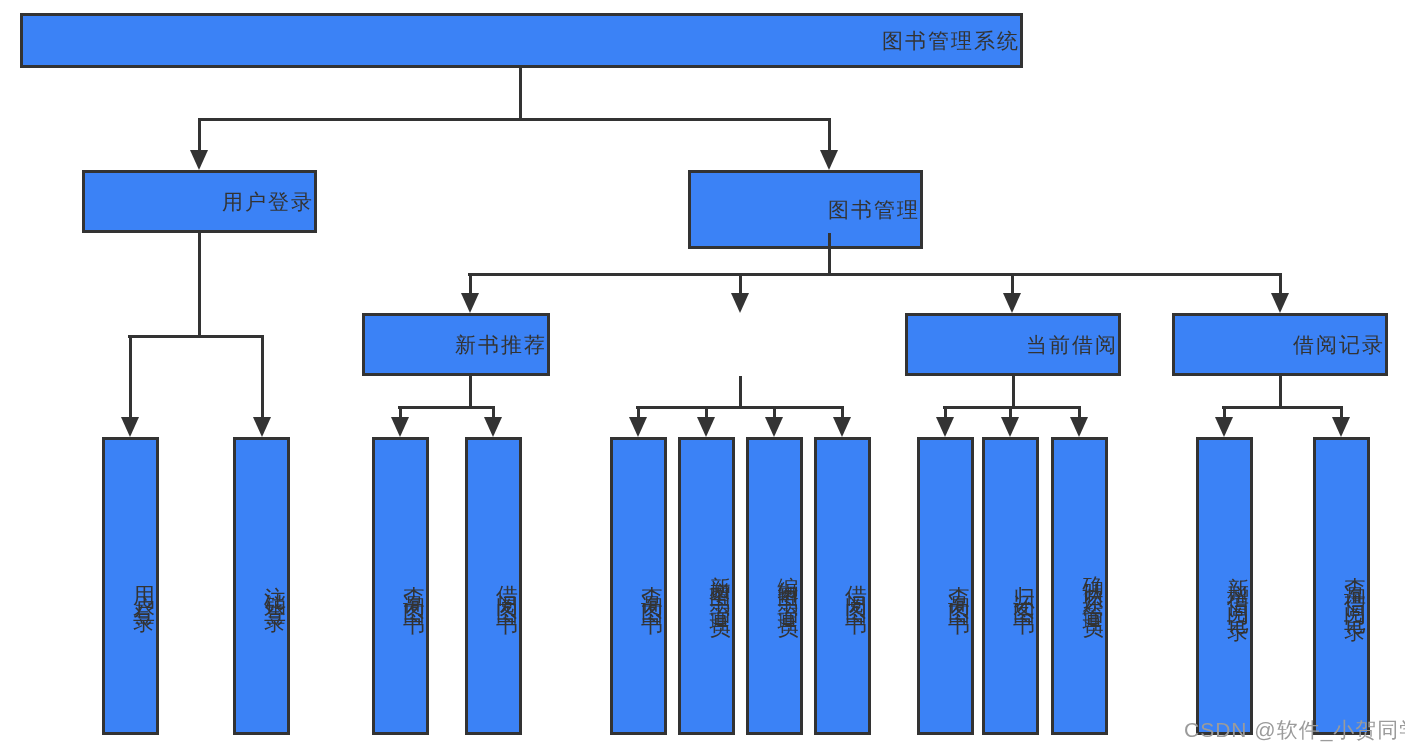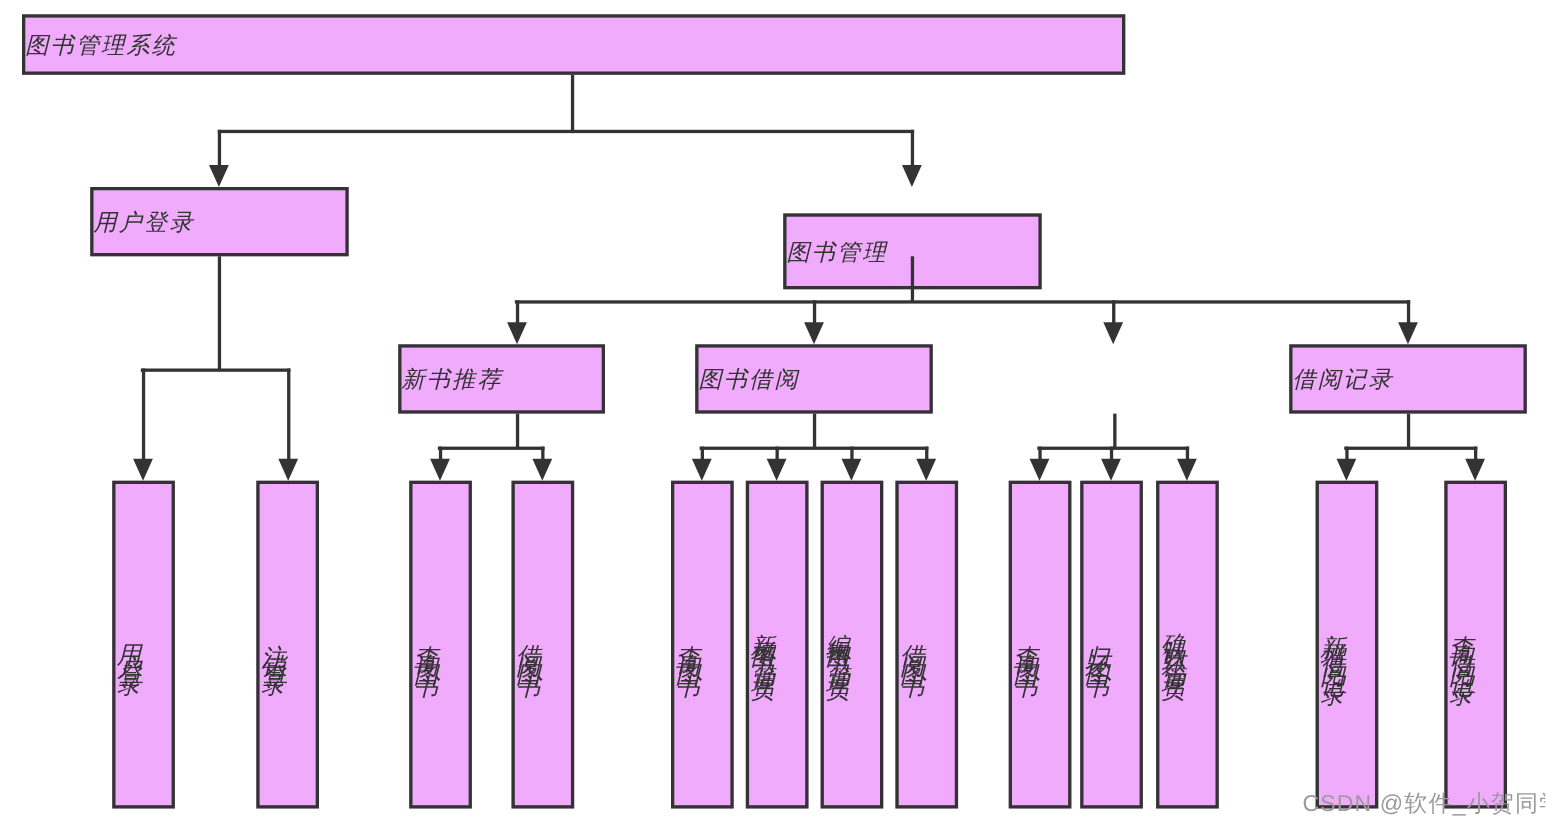--- a/index.html
+++ b/index.html
@@ -1,22 +1,22 @@
 <!DOCTYPE html>
 <html><head>
 <meta charset="utf-8">
 <style>
   html,body{margin:0;padding:0;background:#ffffff;}
   .canvas{
     position:relative;width:1405px;height:747px;background:#ffffff;
     font-family:"Liberation Sans",sans-serif;overflow:hidden;color:#333;
   }
   .box{
-    position:absolute;box-sizing:border-box;border:3px solid #333333;background:#f0abfc;
-    display:flex;align-items:center;justify-content:flex-start;font-style:italic;
+    position:absolute;box-sizing:border-box;border:3px solid #333333;background:#3b82f6;
+    display:flex;align-items:center;justify-content:flex-end;
   }
   .h-label{font-size:21px;letter-spacing:2px;color:#333;white-space:nowrap;}
   .root-label{font-size:21px;letter-spacing:2px;color:#333;}
   .v-label{
     writing-mode:vertical-rl;text-orientation:mixed;
     font-size:22px;letter-spacing:9px;line-height:1.1;color:#333;white-space:nowrap;
   }
   .vl{position:absolute;width:3px;background:#333333;}
   .hl{position:absolute;height:3px;background:#333333;}
   .ah{
@@ -41,21 +41,21 @@
   <div class="vl" style="left:519px;top:68px;height:53px;"></div>
   <div class="hl" style="left:198px;top:118px;width:633px;"></div>
   <div class="vl" style="left:198px;top:118px;height:34px;"></div>
   <div class="ah" style="left:190px;top:150px;"></div>
   <div class="vl" style="left:828px;top:118px;height:34px;"></div>
   <div class="ah" style="left:820px;top:150px;"></div>
 
   <div class="box" style="left:82px;top:170px;width:235px;height:63px;">
     <span class="h-label">用户登录</span>
   </div>
-  <div class="box" style="left:712px;top:170px;width:235px;height:69px;margin-top:24px;">
+  <div class="box" style="left:688px;top:170px;width:235px;height:79px;">
     <span class="h-label">图书管理</span>
   </div>
 
   <div class="vl" style="left:198px;top:233px;height:104px;"></div>
   <div class="hl" style="left:128px;top:335px;width:136px;"></div>
   <div class="vl" style="left:129px;top:335px;height:84px;"></div>
   <div class="ah" style="left:121px;top:417px;"></div>
   <div class="vl" style="left:261px;top:335px;height:84px;"></div>
   <div class="ah" style="left:253px;top:417px;"></div>
 
@@ -66,22 +66,22 @@
   <div class="vl" style="left:739px;top:273px;height:22px;"></div>
   <div class="ah" style="left:731px;top:293px;"></div>
   <div class="vl" style="left:1011px;top:273px;height:22px;"></div>
   <div class="ah" style="left:1003px;top:293px;"></div>
   <div class="vl" style="left:1279px;top:273px;height:22px;"></div>
   <div class="ah" style="left:1271px;top:293px;"></div>
 
   <div class="box" style="left:362px;top:313px;width:188px;height:63px;">
     <span class="h-label">新书推荐</span>
   </div>
-  <div class="box" style="left:632px;top:313px;width:216px;height:63px;">
-    <span class="h-label">图书借阅</span>
+  <div class="box" style="left:905px;top:313px;width:216px;height:63px;">
+    <span class="h-label">当前借阅</span>
   </div>
   <div class="box" style="left:1172px;top:313px;width:216px;height:63px;">
     <span class="h-label">借阅记录</span>
   </div>
 
   <div class="vl" style="left:469px;top:376px;height:32px;"></div>
   <div class="hl" style="left:398px;top:406px;width:97px;"></div>
   <div class="vl" style="left:399px;top:406px;height:14px;"></div>
   <div class="ah" style="left:391px;top:417px;"></div>
   <div class="vl" style="left:492px;top:406px;height:14px;"></div>

